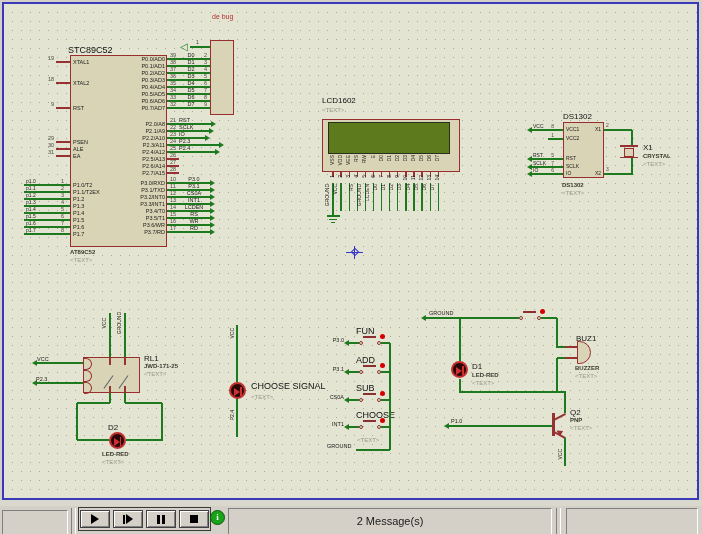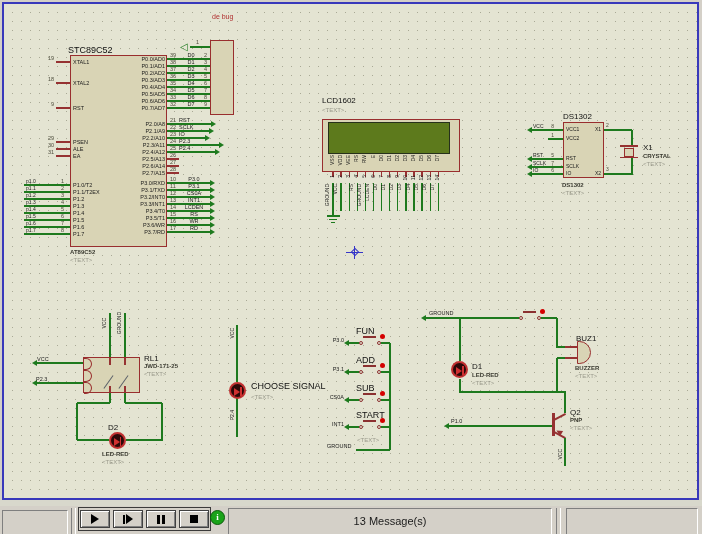--- a/index.html
+++ b/index.html
@@ -459,21 +459,21 @@
         <div class="lab t55 net" style="left: 322px; top: 394px; width: 22px; text-align: right;">CS0A</div>
         <div class="arl" style="left: 344px; top: 397px;"></div>
         <div class="wg" style="left: 347px; top: 399.3px; width: 12px; height: 1.4px;"></div>
         <div class="pb" style="left: 359px; top: 391px;">
           <span class="pbc" style="position:absolute;left:0;top:7px"></span>
           <span class="pbc" style="position:absolute;left:18px;top:7px"></span>
           <span class="pbar" style="position:absolute;left:4px;top:2px"></span>
           <span class="rdot" style="position:absolute;left:21px;top:0"></span>
         </div>
         <div class="wg" style="left: 381px; top: 399.3px; width: 9px; height: 1.4px;"></div>
-        <div class="lab t9 title" style="left: 356px; top: 410px;">START</div>
+        <div class="lab t9 title" style="left: 356px; top: 410px;">CHOOSE</div>
         <div class="lab t55 net" style="left: 322px; top: 421px; width: 22px; text-align: right;">INT1</div>
         <div class="arl" style="left: 344px; top: 424px;"></div>
         <div class="wg" style="left: 347px; top: 426.3px; width: 12px; height: 1.4px;"></div>
         <div class="pb" style="left: 359px; top: 418px;">
           <span class="pbc" style="position:absolute;left:0;top:7px"></span>
           <span class="pbc" style="position:absolute;left:18px;top:7px"></span>
           <span class="pbar" style="position:absolute;left:4px;top:2px"></span>
           <span class="rdot" style="position:absolute;left:21px;top:0"></span>
         </div>
         <div class="wg" style="left: 381px; top: 426.3px; width: 9px; height: 1.4px;"></div>
@@ -543,18 +543,18 @@
       <div class="simbtn">
         <span class="g-bar"></span>
         <span class="g-bar"></span>
       </div>
       <div class="simbtn">
         <span class="g-stop"></span>
       </div>
     </div>
     <div class="infoic"></div>
     <div class="sspanel" id="sp-msg">
-      <span class="msgtext">13 Message(s)</span>
+      <span class="msgtext">2 Message(s)</span>
     </div>
     <div class="ssep" id="sep2"></div>
     <div class="sspanel" id="sp-right"></div>
   </div>
 </div>
 
 </body></html>

